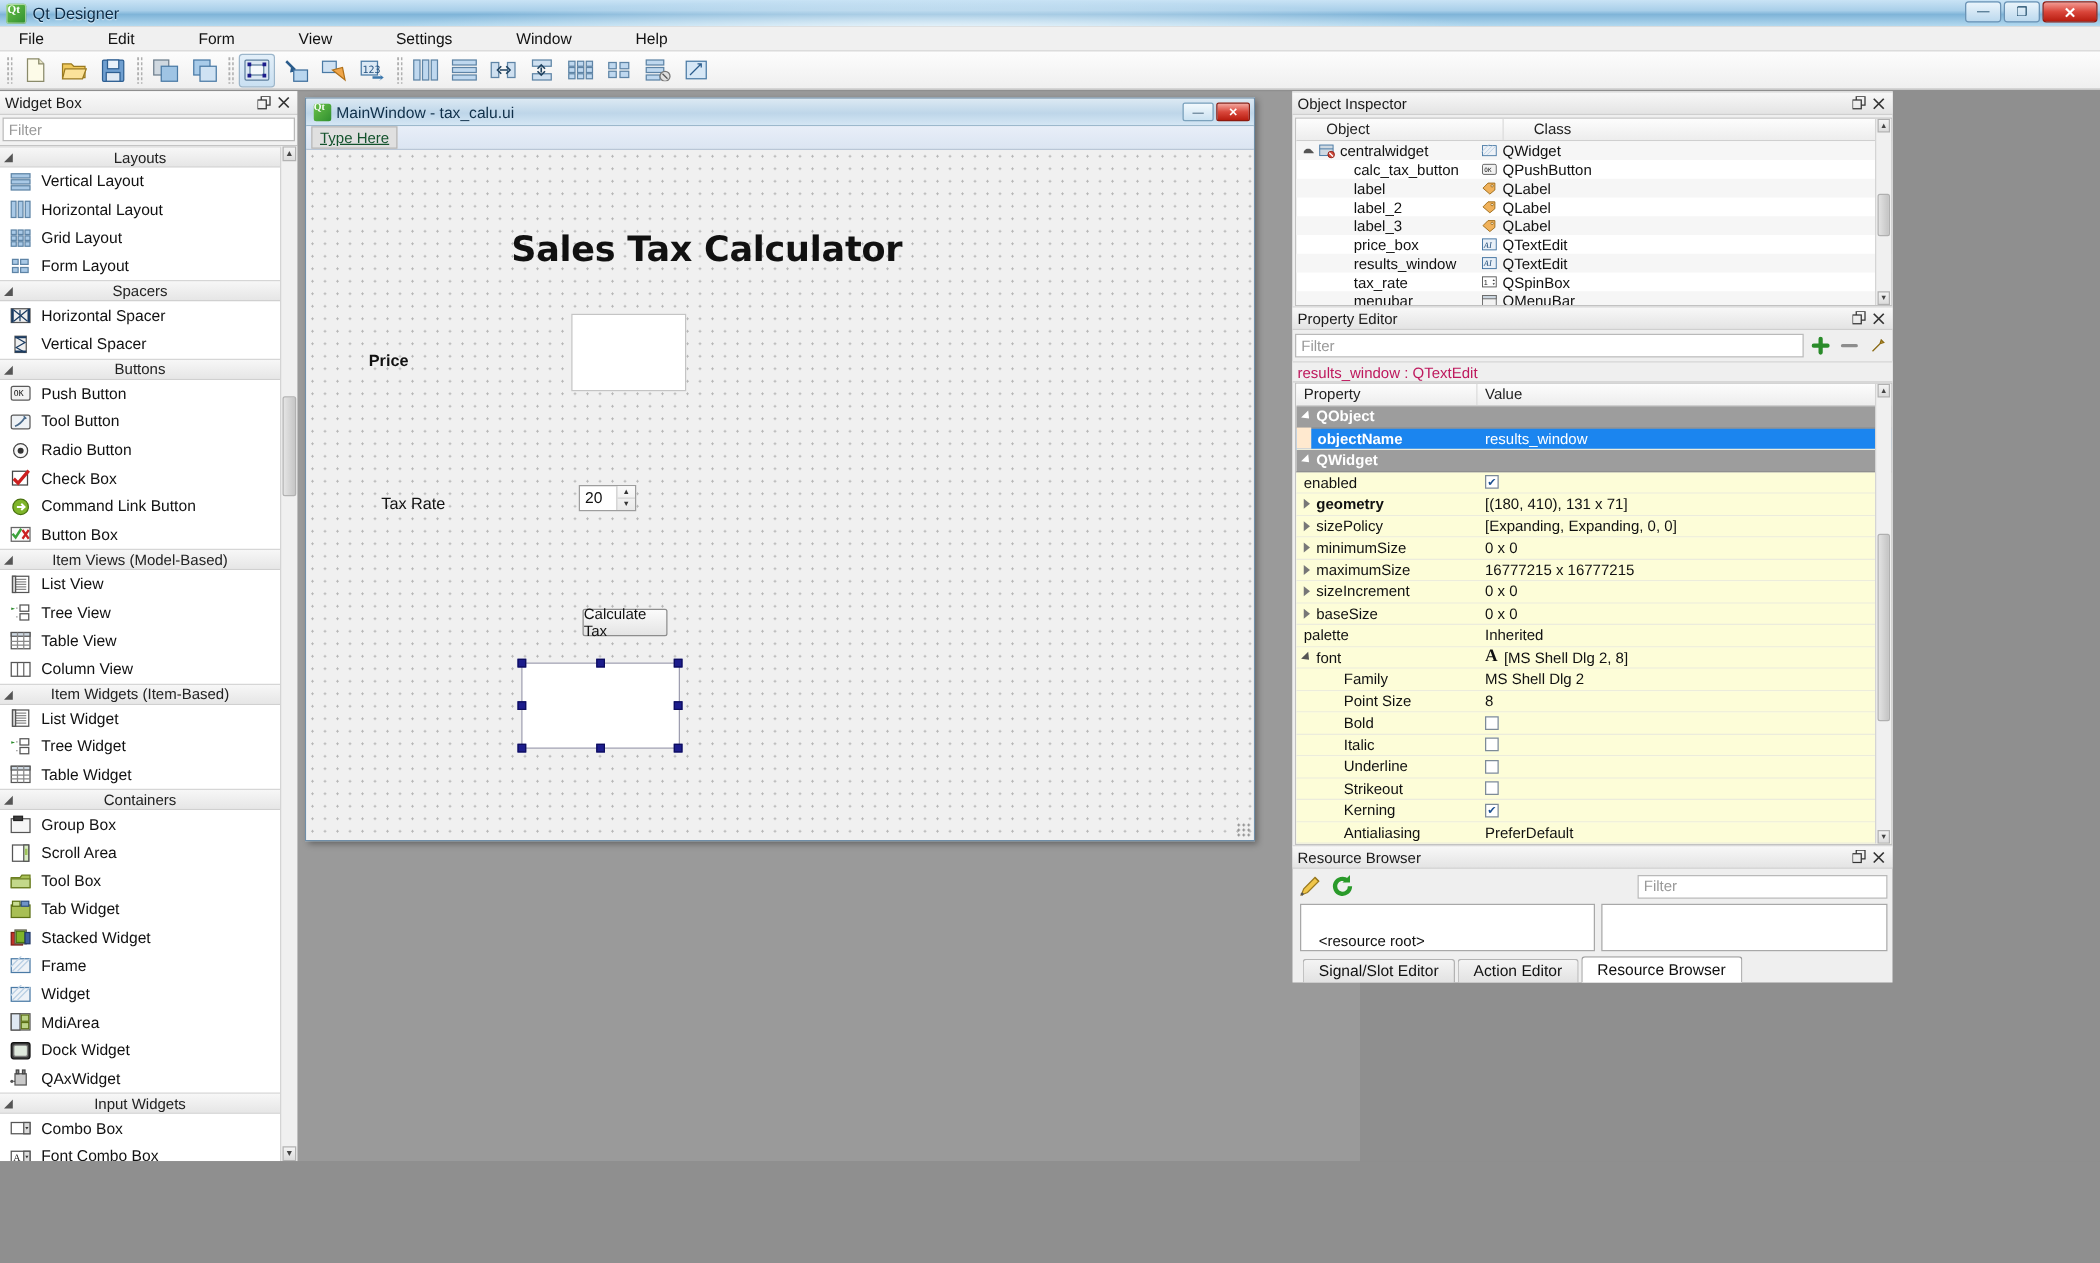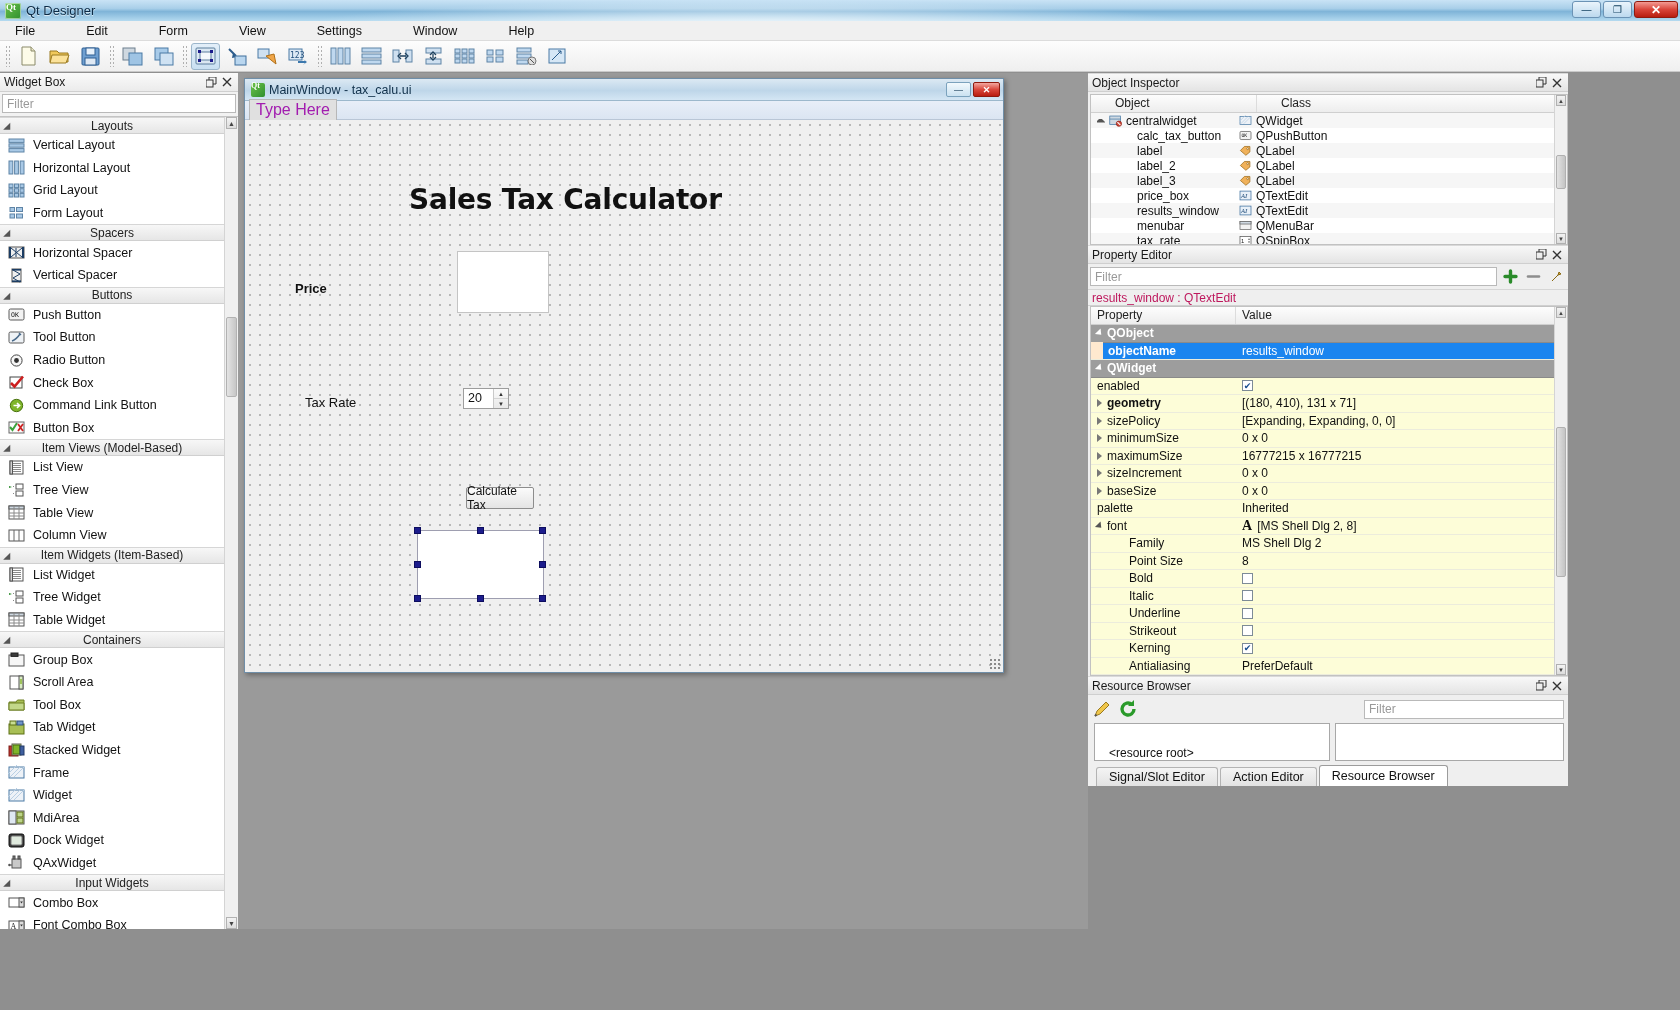--- a/index.html
+++ b/index.html
@@ -170,22 +170,22 @@
     background: linear-gradient(to bottom,#f3a79f,#d9483c 50%,#b91d10);
     border-color: #8e1a0e; color: #fff; font-weight: bold;
   }
   #form-menubar {
     height: 19px; flex: none;
     background: linear-gradient(to bottom,#e8eef8,#dbe5f2);
     border-bottom: 1px solid #b9c6d6;
     display: flex; align-items: center; padding-left: 4px;
   }
   #type-here {
-    font-size: 16px; color: #a21caf; padding: 1px 6px;
-    background: #e0e0e0; border: 1px solid #b7b7b7; cursor: text;
+    font-size: 12px; color: #14532d; padding: 1px 6px;
+    background: #e0e0e0; border: 1px solid #b7b7b7; cursor: text; text-decoration: underline;
   }
   #form-canvas {
     flex: 1; position: relative;
     background-color: #f0f0f0;
     background-image: radial-gradient(#b8b8b8 0.8px, transparent 0.9px);
     background-size: 10px 10px; background-position: 0 0;
   }
   #form-title-label {
     position: absolute; left: 164px; top: 63px;
     font-size: 28px; font-weight: bold; color: #111;
@@ -228,21 +228,21 @@
     background: #1c1c8c; border: 1px solid #0d0d5e; z-index: 5;
   }
   #form-grip {
     position: absolute; right: 2px; bottom: 2px; width: 12px; height: 12px;
     background-image: radial-gradient(#8b8b8b 35%, transparent 38%);
     background-size: 4px 4px; cursor: nwse-resize;
   }
 
   
   #rightcol {
-    position: absolute; left: 1088px; top: 73px; width: 480px; height: 605px;
+    position: absolute; left: 1034px; top: 73px; width: 480px; height: 605px;
     background: #efefef; display: flex; flex-direction: column;
   }
   .panel { display: flex; flex-direction: column; background: #efefef; }
   .panel-title {
     height: 19px; background: linear-gradient(to bottom,#f8f8f8,#e4e4e4);
     border-top: 1px solid #d9d9d9; border-bottom: 1px solid #cfcfcf;
     display: flex; align-items: center; padding: 0 4px;
     font-size: 12px; color: #1a1a1a; flex: none;
   }
   .panel-title .spacer { flex: 1; }
@@ -1051,47 +1051,47 @@
                   <rect x="1" y="1.5" width="15" height="12" fill="#e8f0f8" stroke="#3d6f9e"></rect>
                   <text x="2.5" y="11" font-size="9" font-family="serif" fill="#1f4b78" font-style="italic">AI</text>
                 </svg>
               </span>
         <span>QTextEdit</span>
       </div>
     </div>
           <div class="tr">
       <div class="obj" style="padding-left:46px;position:relative;">
 
-        <span>menubar</span>
-      </div>
-      <div class="cls">
-        <span class="mini-ico">
-                <svg width="13" height="11" viewBox="0 0 17 15">
-                  <rect x="1" y="2" width="15" height="11" fill="#f2f2f2" stroke="#666"></rect>
-                  <rect x="1" y="2" width="15" height="3.5" fill="#cfd9e2" stroke="#666"></rect>
-                </svg>
-              </span>
-        <span>QMenuBar</span>
-      </div>
-    </div>
-          <div class="tr">
-      <div class="obj" style="padding-left:46px;position:relative;">
-
         <span>tax_rate</span>
       </div>
       <div class="cls">
         <span class="mini-ico">
                 <svg width="13" height="11" viewBox="0 0 17 15">
                   <rect x="1" y="2" width="15" height="11" fill="#fff" stroke="#555"></rect>
                   <text x="2.5" y="11" font-size="8" fill="#222">1</text>
                   <path d="M12 4.5l1.3 2 1.3-2z" fill="#333" transform="rotate(180 13.3 5.5)"></path>
                   <path d="M12 9l1.3 2 1.3-2z" fill="#333"></path>
                 </svg>
               </span>
         <span>QSpinBox</span>
+      </div>
+    </div>
+          <div class="tr">
+      <div class="obj" style="padding-left:46px;position:relative;">
+
+        <span>menubar</span>
+      </div>
+      <div class="cls">
+        <span class="mini-ico">
+                <svg width="13" height="11" viewBox="0 0 17 15">
+                  <rect x="1" y="2" width="15" height="11" fill="#f2f2f2" stroke="#666"></rect>
+                  <rect x="1" y="2" width="15" height="3.5" fill="#cfd9e2" stroke="#666"></rect>
+                </svg>
+              </span>
+        <span>QMenuBar</span>
       </div>
     </div>
         </div>
       <div class="v-scroll-right">
         <div class="vsr-arrow" style="top:0">▲</div>
         <div class="vsr-thumb"></div>
         <div class="vsr-arrow" style="bottom:0">▼</div>
       </div>
     </div>
   </div>

